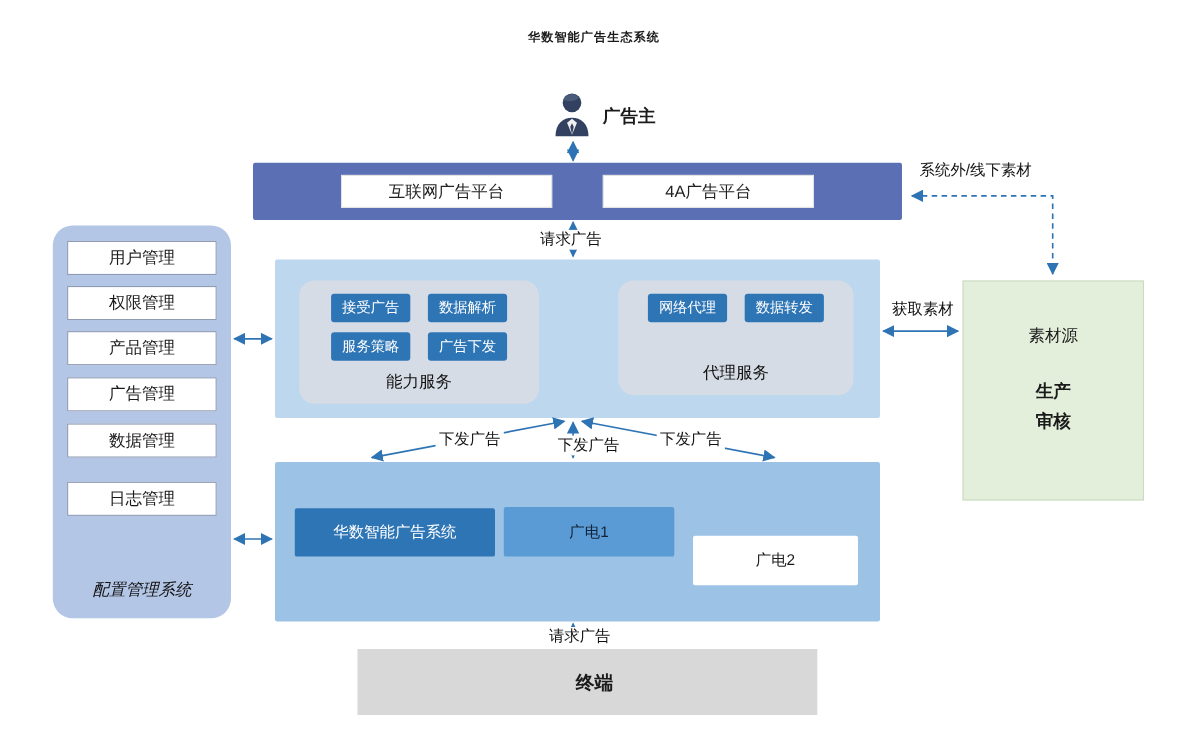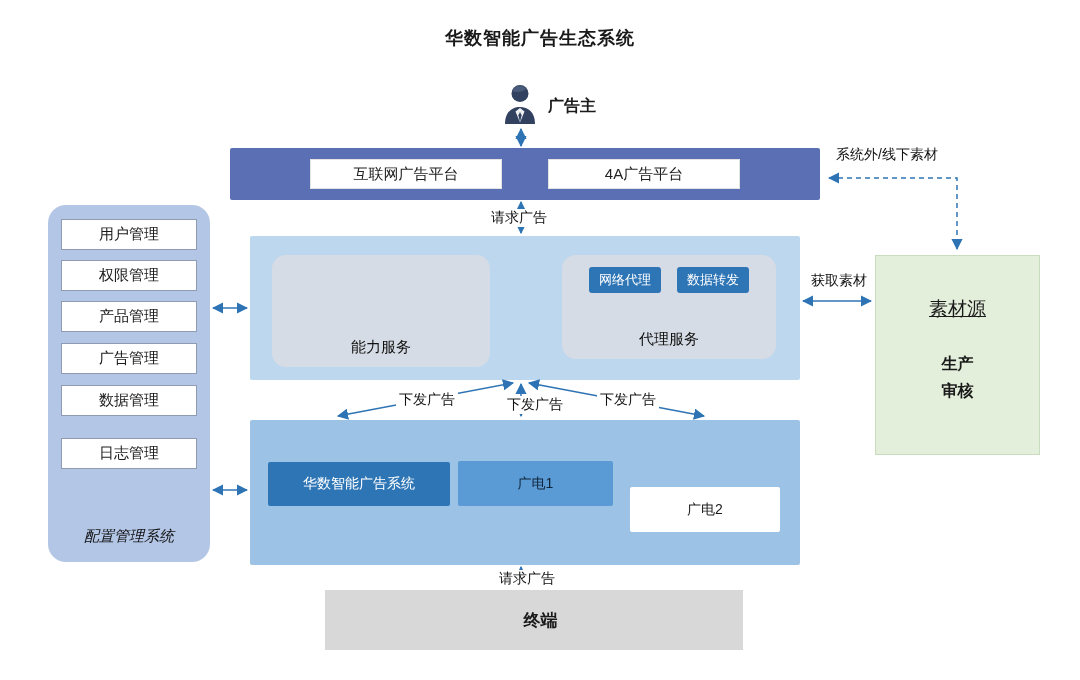--- a/index.html
+++ b/index.html
@@ -1,20 +1,20 @@
 <!DOCTYPE html>
 <html><head>
 <meta charset="utf-8">
 <style>
   html,body{margin:0;padding:0;background:#ffffff;}
   body{font-family:"Liberation Sans","DejaVu Sans",sans-serif;color:#1a1a1a;}
   #canvas{position:relative;width:1080px;height:680px;background:#ffffff;overflow:hidden;}
   .abs{position:absolute;}
   
-  .diagram-title{left:0;top:26px;width:1080px;text-align:center;font-size:18px;font-weight:600;letter-spacing:1px;}
+  .diagram-title{left:0;top:26px;width:1080px;text-align:center;font-size:11px;font-weight:600;letter-spacing:1px;}
   
   .advertiser{left:502px;top:84px;display:flex;align-items:center;gap:10px;}
   .advertiser-label{font-size:16px;font-weight:600;}
   
   .platform-bar{left:230px;top:148px;width:590px;height:52px;background:#5b6fb4;border-radius:2px;
     display:flex;align-items:center;justify-content:center;gap:46px;}
   .platform-item{width:190px;height:28px;background:#ffffff;border:1px solid #e3e3e3;
     display:flex;align-items:center;justify-content:center;font-size:15px;color:#222;}
   
   .mid-section{left:250px;top:236px;width:550px;height:144px;background:#bdd7ee;border-radius:2px;}
@@ -22,21 +22,21 @@
     align-items:center;padding:12px 0 10px 0;box-sizing:border-box;}
   .svc-cap{left:22px;top:19px;width:218px;height:112px;}
   .svc-proxy{left:312px;top:19px;width:214px;height:104px;}
   .chip-grid{display:grid;grid-template-columns:auto auto;gap:9px 16px;justify-content:center;}
   .chip{background:#2e75b6;color:#ffffff;font-size:13px;padding:4px 10px;border-radius:3px;
     display:inline-flex;align-items:center;justify-content:center;white-space:nowrap;}
   .svc-title{margin-top:auto;font-size:15px;color:#111;}
   
   .material-box{left:875px;top:255px;width:165px;height:200px;background:#e3efdb;border:1px solid #c9dcc0;
     box-sizing:border-box;text-align:center;}
-  .material-title{margin-top:40px;font-size:19px;text-decoration:underline;}
+  .material-title{margin-top:40px;font-size:15px;}
   .material-steps{margin-top:28px;font-size:16px;font-weight:700;line-height:27px;}
   
   .sidebar{left:48px;top:205px;width:162px;height:357px;background:#b3c6e6;border-radius:18px;}
   .side-item{position:absolute;left:13px;width:136px;height:31px;background:#ffffff;border:1px solid #8f9bb3;
     box-sizing:border-box;display:flex;align-items:center;justify-content:center;font-size:15px;}
   .sidebar-title{position:absolute;left:0;top:322px;width:100%;text-align:center;font-size:15px;color:#111;font-style:italic;}
   
   .lower-section{left:250px;top:420px;width:550px;height:145px;background:#9cc2e5;border-radius:2px;}
   .delivery-box{position:absolute;display:flex;align-items:center;justify-content:center;font-size:14px;border-radius:2px;}
   .delivery-primary{left:18px;top:42px;width:182px;height:44px;background:#2e75b6;color:#ffffff;}
@@ -70,20 +70,26 @@
     <span class="advertiser-label">广告主</span>
   </div>
 
   <div class="abs platform-bar">
     <div class="platform-item">互联网广告平台</div>
     <div class="platform-item">4A广告平台</div>
   </div>
 
   <div class="abs mid-section">
     <div class="svc-box svc-cap">
+      <div class="chip-grid">
+        <span class="chip">接受广告</span>
+        <span class="chip">数据解析</span>
+        <span class="chip">服务策略</span>
+        <span class="chip">广告下发</span>
+      </div>
       <div class="svc-title">能力服务</div>
     </div>
     <div class="svc-box svc-proxy">
       <div class="chip-grid">
         <span class="chip">网络代理</span>
         <span class="chip">数据转发</span>
       </div>
       <div class="svc-title">代理服务</div>
     </div>
   </div>

